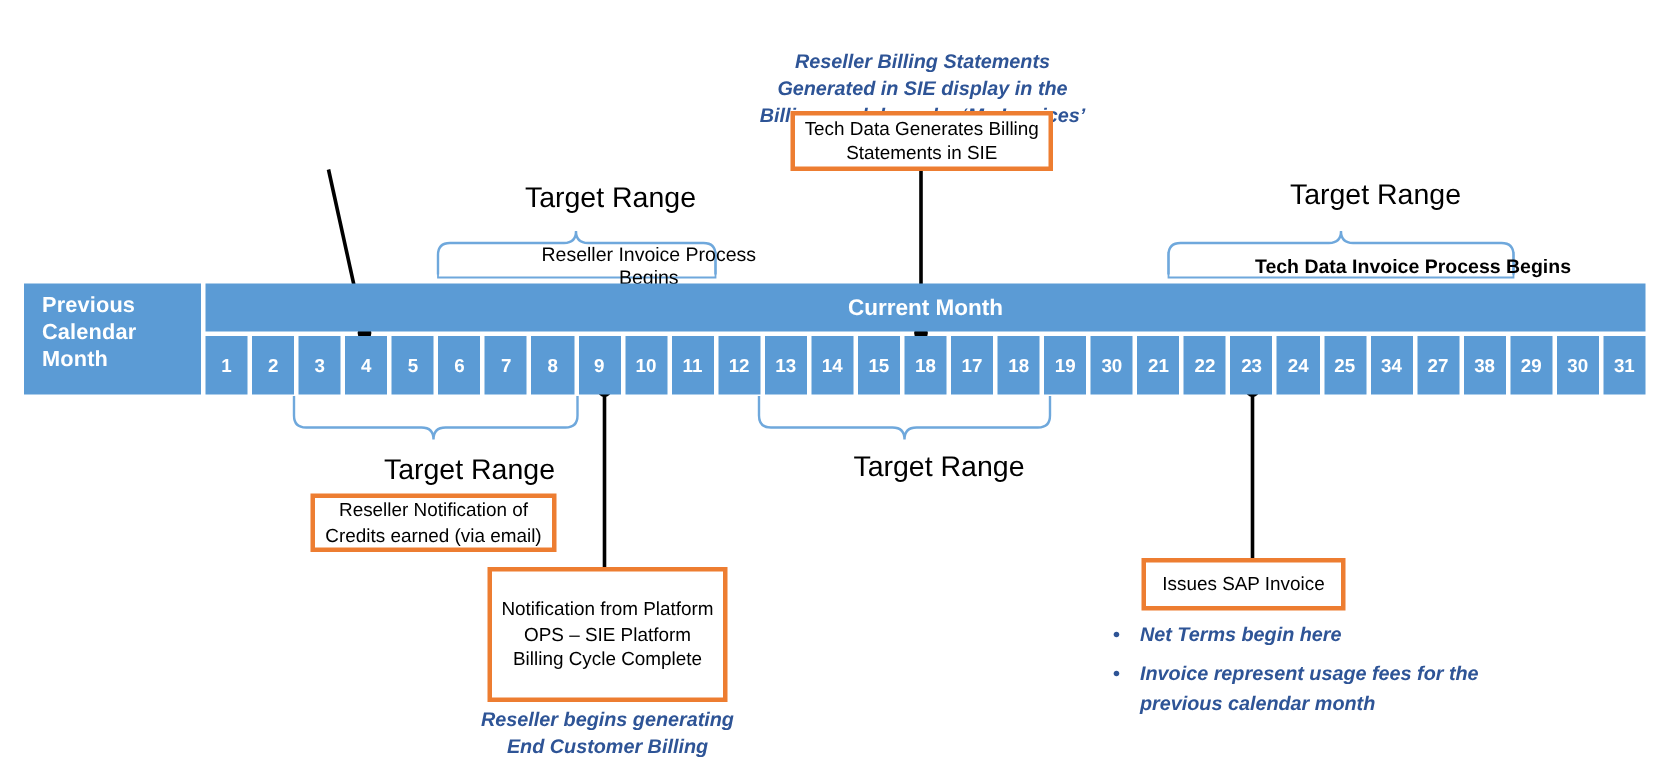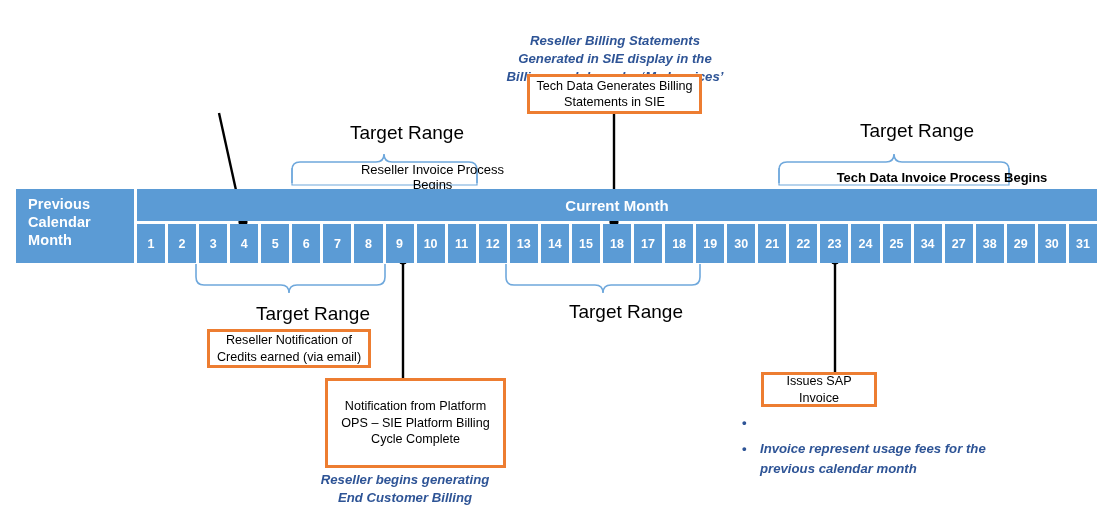--- a/index.html
+++ b/index.html
@@ -246,29 +246,30 @@
         <div class="day-cell">30</div>
         <div class="day-cell">31</div>
       </div>
   </div>
 
   <div class="plain" style="left:210px; top:305px; width:160px;">Target Range</div>
   <div class="plain" style="left:523px; top:303px; width:160px;">Target Range</div>
 
   <div class="obox" style="left:207px; top:329px; width:164px; height:39px;">Reseller Notification of Credits earned (via email)</div>
 
-  <div class="obox" style="left:325px; top:378px; width:181px; height:90px;">Notification from Platform OPS  – SIE Platform Billing Cycle Complete</div>
+  <div class="obox" style="left:325px; top:378px; width:160px; height:90px;">Notification from Platform OPS  – SIE Platform Billing Cycle Complete</div>
 
   <div class="blue-note" style="left:315px; top:471px; width:180px;">Reseller begins generating End Customer Billing</div>
 
-  <div class="obox" style="left:761px; top:372px; width:116px; height:35px;">Issues SAP Invoice</div>
+  <div class="obox" style="left:761px; top:372px; width:136px; height:35px;">Issues SAP Invoice</div>
 
   <div class="bullets" style="left:742px; top:413px; width:260px;">
     <div class="bline">
       <span class="dot">•</span>
+      <span>Net Terms begin here</span>
     </div>
     <div class="bline">
       <span class="dot">•</span>
       <span>Invoice represent usage fees for the previous calendar month</span>
     </div>
   </div>
 
 </div>
 
 </body></html>

